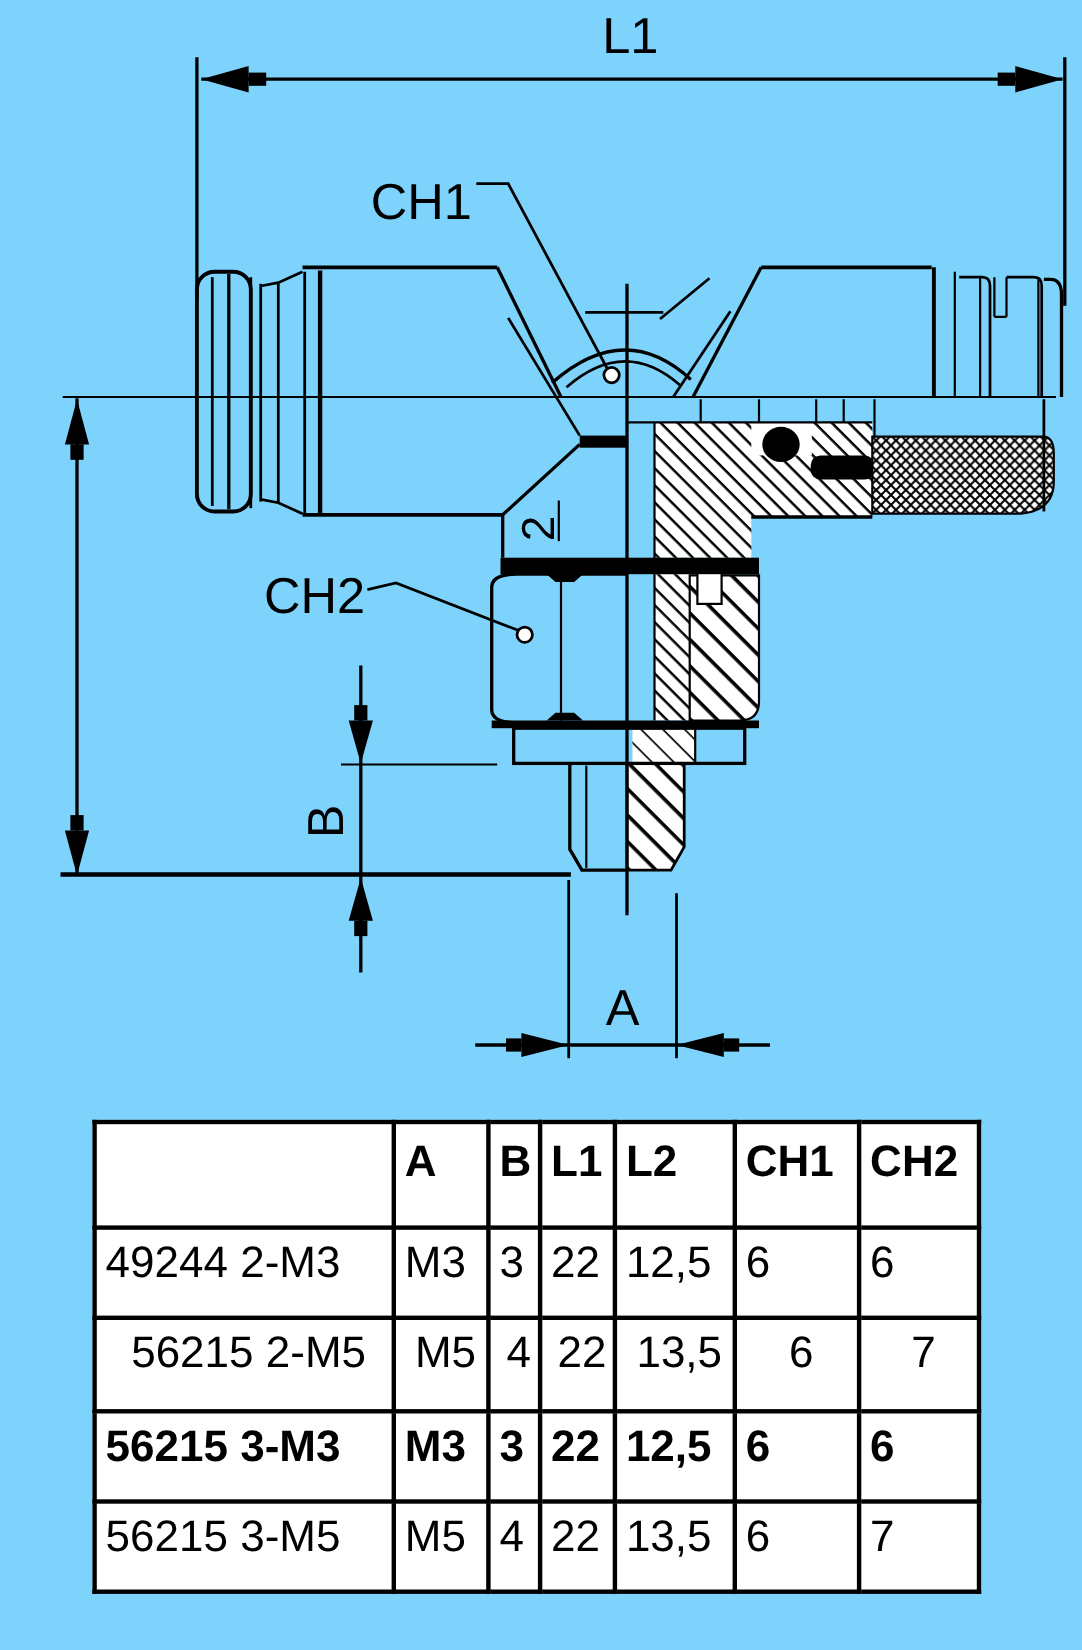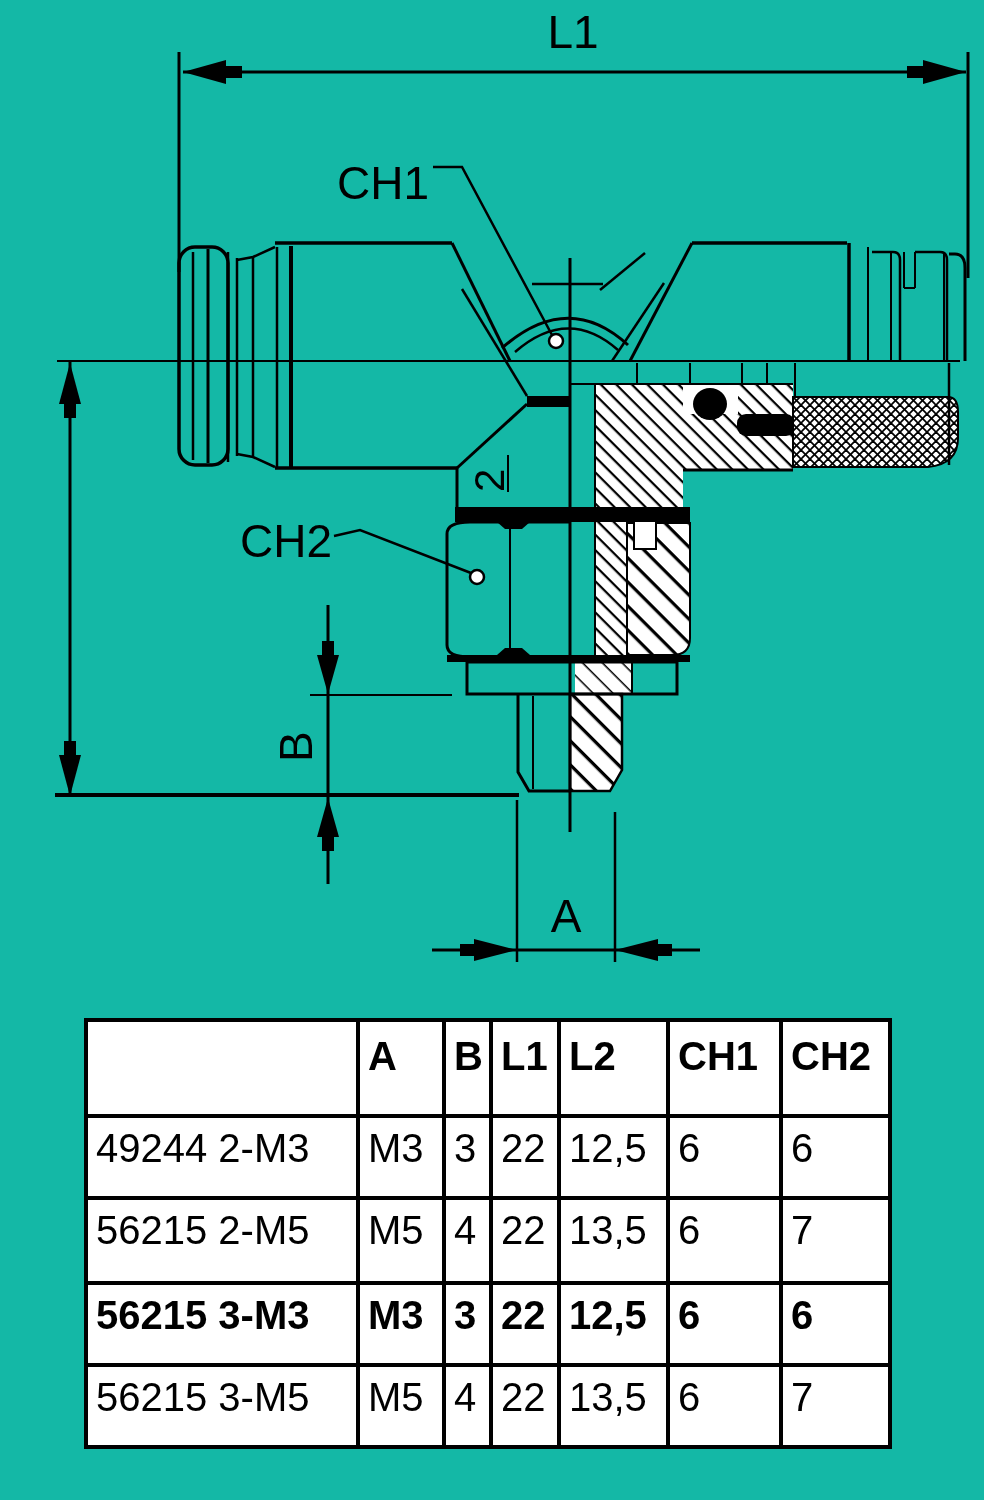--- a/index.html
+++ b/index.html
@@ -1,16 +1,16 @@
 <!DOCTYPE html>
 <html><head>
 <meta charset="utf-8">
 <style>
   html,body{margin:0;padding:0;background:#fff;}
-  .page{position:relative;width:984px;height:1500px;background:#14b8a6;overflow:hidden;
+  .page{position:relative;width:984px;height:1500px;background:#7dd3fc;overflow:hidden;
         font-family:"Liberation Sans",sans-serif;color:#000;}
   svg text{font-family:"Liberation Sans",sans-serif;fill:#000;}
   .dimtxt{font-size:46px;}
   .spec-table{position:absolute;left:84px;top:1018px;border-collapse:collapse;
               table-layout:fixed;background:#fff;}
   .spec-table td{border:4px solid #000;vertical-align:top;padding:8px 0 0 8px;
                  font-size:40px;line-height:1.1;overflow:hidden;white-space:nowrap;}
   .spec-table tr.hdr td{font-weight:bold;padding-top:12px;}
 </style>
 </head>
@@ -189,21 +189,21 @@
     </tr>
     <tr style="height:82px;">
       <td>49244 2-M3</td>
       <td>M3</td>
       <td>3</td>
       <td>22</td>
       <td>12,5</td>
       <td>6</td>
       <td>6</td>
     </tr>
-    <tr style="height:85px;">
+    <tr style="height:85px;text-align:center;">
       <td>56215 2-M5</td>
       <td>M5</td>
       <td>4</td>
       <td>22</td>
       <td>13,5</td>
       <td>6</td>
       <td>7</td>
     </tr>
     <tr style="height:82px;font-weight:bold;">
       <td>56215 3-M3</td>

